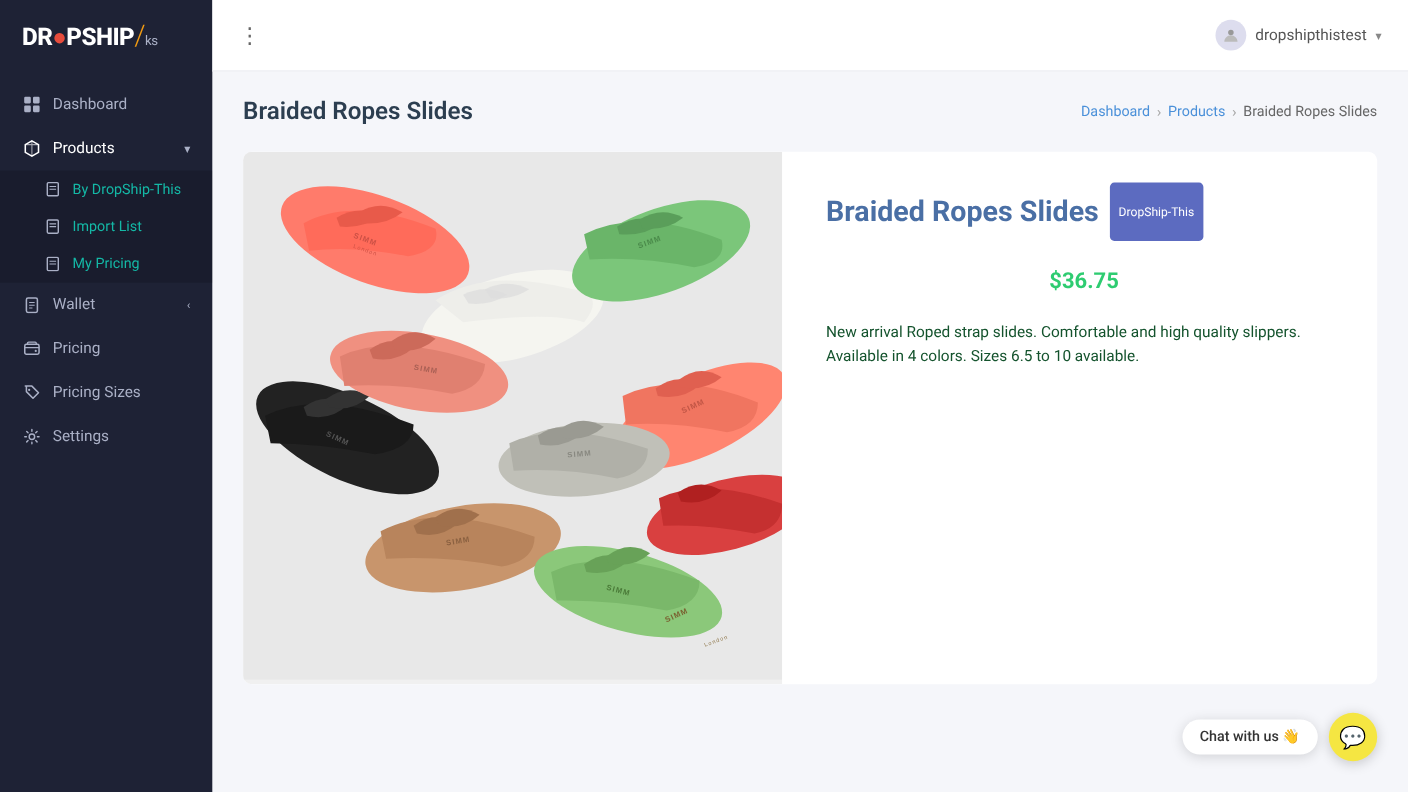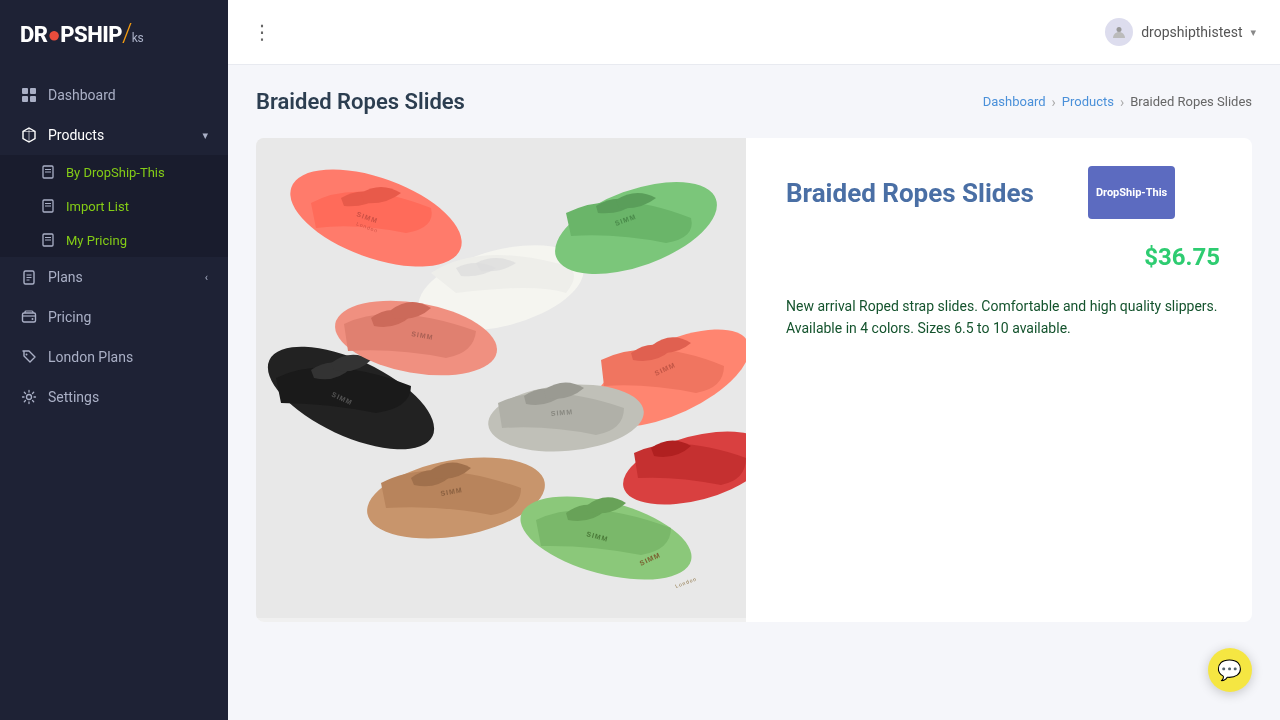--- a/index.html
+++ b/index.html
@@ -1,20 +1,20 @@
 <!DOCTYPE html>
 <html><head>
   <meta charset="utf-8">
   <style>
     * { margin: 0; padding: 0; box-sizing: border-box; }
     body { font-family: -apple-system, BlinkMacSystemFont, 'Segoe UI', Roboto, sans-serif; background: #f5f6fa; display: flex; height: 720px; overflow: hidden; }
 
     
     .sidebar {
-      width: 228px;
+      width: 193px;
       background: #1e2235;
       color: #aab0c6;
       display: flex;
       flex-direction: column;
       flex-shrink: 0;
       height: 720px;
     }
     .sidebar-logo {
       padding: 18px 20px;
       display: flex;
@@ -43,21 +43,21 @@
     .nav-item .nav-icon { width: 18px; height: 18px; display: flex; align-items: center; justify-content: center; flex-shrink: 0; }
     .nav-item .chevron { margin-left: auto; font-size: 11px; }
     .nav-item .chevron-left { margin-left: auto; font-size: 11px; }
 
     .submenu { background: rgba(0,0,0,0.15); }
     .submenu-item {
       display: flex;
       align-items: center;
       padding: 9px 20px 9px 40px;
       cursor: pointer;
-      color: #84cc16;
+      color: #14b8a6;
       font-size: 13px;
       gap: 10px;
     }
     .submenu-item .sub-icon { width: 16px; height: 16px; display: flex; align-items: center; justify-content: center; flex-shrink: 0; }
 
     
     .main {
       flex: 1;
       display: flex;
       flex-direction: column;
@@ -162,31 +162,30 @@
     }
     .product-name {
       font-size: 26px;
       font-weight: 700;
       color: #4a6fa5;
     }
     .dropship-badge {
       background: #5c6bc0;
       color: #fff;
       font-size: 11px;
-      font-weight: 700;
+      font-weight: 400;
       padding: 20px 8px;
       border-radius: 4px;
       white-space: nowrap;
-      margin-left: 44px;
     }
     .product-price {
-      font-size: 24px;
+      font-size: 20px;
       font-weight: 700;
       color: #2ecc71;
-      text-align: right;
+      text-align: center;
       margin-bottom: 24px;
     }
     .product-description {
       font-size: 14px;
       color: #14532d;
       line-height: 1.6;
     }
 
     
     .chat-widget {
@@ -293,21 +292,21 @@
 
     <div class="nav-item">
       <span class="nav-icon">
         <svg width="16" height="16" viewBox="0 0 16 16" fill="none">
           <rect x="3" y="2" width="10" height="13" rx="1.5" stroke="#aab0c6" stroke-width="1.4" fill="none"></rect>
           <line x1="5.5" y1="6" x2="10.5" y2="6" stroke="#aab0c6" stroke-width="1"></line>
           <line x1="5.5" y1="8.5" x2="10.5" y2="8.5" stroke="#aab0c6" stroke-width="1"></line>
           <line x1="5.5" y1="11" x2="8.5" y2="11" stroke="#aab0c6" stroke-width="1"></line>
         </svg>
       </span>
-      <span>Plans</span>
+      <span>Wallet</span>
       <span class="chevron-left" style="color:#aab0c6">‹</span>
     </div>
 
     <div class="nav-item">
       <span class="nav-icon">
         <svg width="16" height="16" viewBox="0 0 16 16" fill="none">
           <rect x="1.5" y="4" width="13" height="9" rx="1.5" stroke="#aab0c6" stroke-width="1.4" fill="none"></rect>
           <path d="M1.5 7H14.5" stroke="#aab0c6" stroke-width="1.2"></path>
           <circle cx="11.5" cy="10" r="1" fill="#aab0c6"></circle>
           <path d="M4 4V3C4 2.4 4.4 2 5 2H11C11.6 2 12 2.4 12 3V4" stroke="#aab0c6" stroke-width="1.2"></path>
@@ -316,21 +315,21 @@
       <span>Pricing</span>
     </div>
 
     <div class="nav-item">
       <span class="nav-icon">
         <svg width="16" height="16" viewBox="0 0 16 16" fill="none">
           <path d="M2 2H8L14 8L9 13L3 7V2Z" stroke="#aab0c6" stroke-width="1.4" fill="none" stroke-linejoin="round"></path>
           <circle cx="5.5" cy="5.5" r="1" fill="#aab0c6"></circle>
         </svg>
       </span>
-      <span>London Plans</span>
+      <span>Pricing Sizes</span>
     </div>
 
     <div class="nav-item">
       <span class="nav-icon">
         <svg width="16" height="16" viewBox="0 0 16 16" fill="none">
           <circle cx="8" cy="8" r="2.5" stroke="#aab0c6" stroke-width="1.3" fill="none"></circle>
           <path d="M8 1.5V3M8 13V14.5M14.5 8H13M3 8H1.5M12.7 3.3L11.5 4.5M4.5 11.5L3.3 12.7M12.7 12.7L11.5 11.5M4.5 4.5L3.3 3.3" stroke="#aab0c6" stroke-width="1.3" stroke-linecap="round"></path>
         </svg>
       </span>
       <span>Settings</span>
@@ -445,16 +444,17 @@
           <span class="dropship-badge">DropShip-This</span>
         </div>
         <div class="product-price">$36.75</div>
         <p class="product-description">New arrival Roped strap slides. Comfortable and high quality slippers. Available in 4 colors. Sizes 6.5 to 10 available.</p>
       </div>
     </div>
   </div>
 </div>
 
 <div class="chat-widget">
+  <div class="chat-label">Chat with us 👋</div>
   <div class="chat-button">
     <span>💬</span>
   </div>
 </div>
 
 </body></html>

